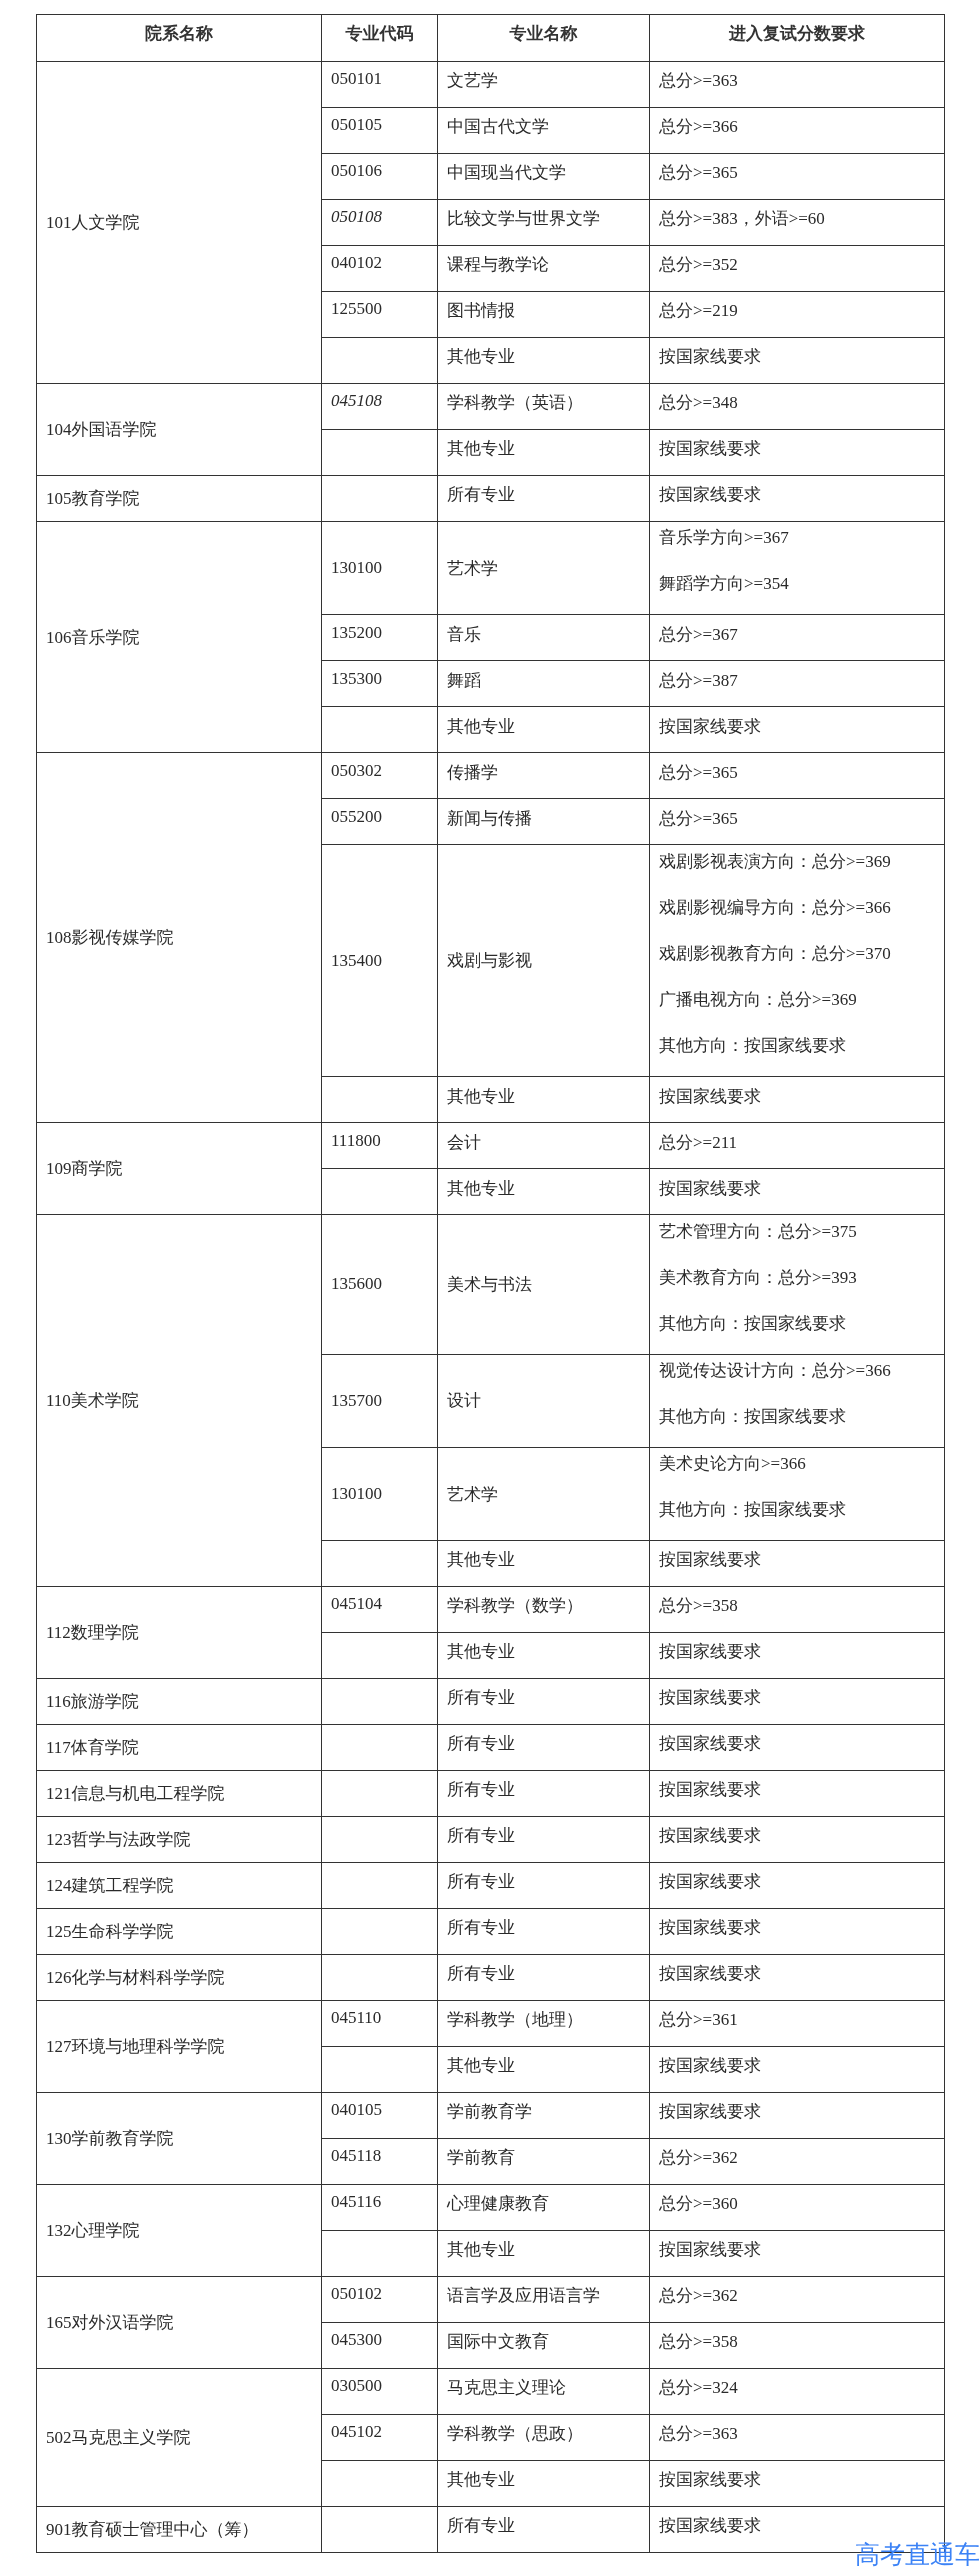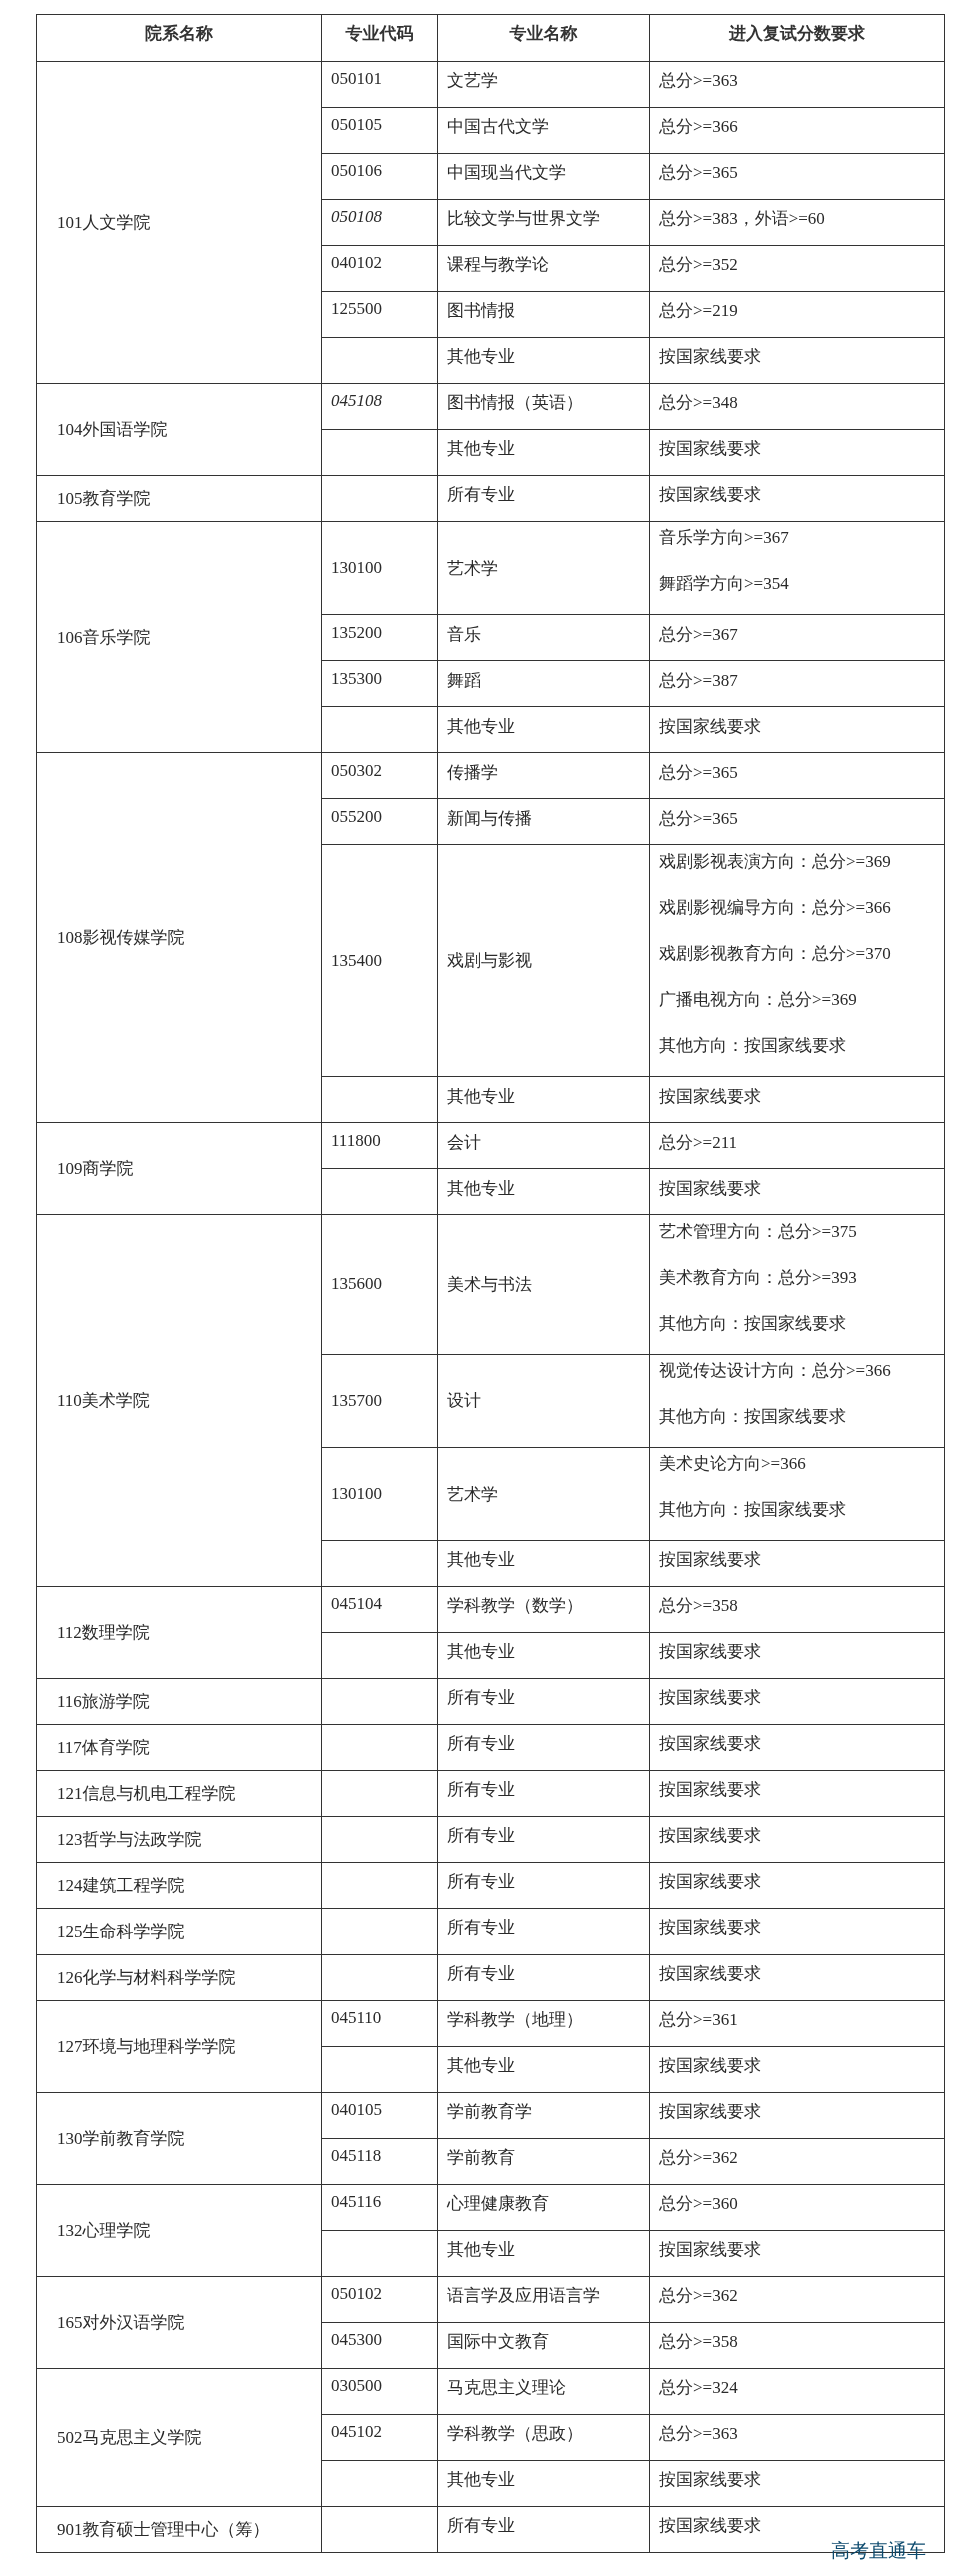--- a/index.html
+++ b/index.html
@@ -2,26 +2,26 @@
 <html style="font-size:14.5px"><head>
 <meta charset="utf-8">
 <style>
   html, body { margin:0; padding:0; background:#ffffff; }
   body { width:981px; height:2576px; position:relative; overflow:hidden;
          font-family:"Liberation Serif", "DejaVu Serif", serif; color:#2a2a2a; }
   table { position:absolute; left:36px; top:14px; width:909px; border-collapse:collapse; table-layout:fixed; }
   td, th { border:1.8px solid #333; vertical-align:top; padding:0 0 0 9px; font-size:17px; box-sizing:border-box; }
   th { height:47px; font-weight:bold; font-family:"DejaVu Sans", sans-serif; font-size:17px; text-align:center; vertical-align:top; padding:7.3px 0 0 0; color:#333; }
   td.u { height:46px; padding-top:7.3px; }
-  td.dept { vertical-align:middle; padding-left:20px; }
+  td.dept { vertical-align:middle; padding-left:9px; }
   td .line { height:46px; line-height:17px; padding-top:0; box-sizing:border-box; }
   td.multi { padding-top:7.3px;margin-top:40px; }
   td.code, td.major { vertical-align:middle; }
   td.code.top, td.major.top { vertical-align:top; padding-top:7.3px; }
-  .watermark { position:absolute; left:831px; top:2538px; font-family:"DejaVu Sans", sans-serif; font-size:19px; color:#0c4a6e; }
+  .watermark { position:absolute; left:855px; top:2538px; font-family:"DejaVu Sans", sans-serif; font-size:25px; color:#3b82f6; }
 </style>
 </head>
 <body>
 
 <table>
   <colgroup>
     <col style="width:285px">
       <col style="width:116px">
       <col style="width:212px">
       <col style="width:295px">
@@ -67,21 +67,21 @@
         <td class="u">总分&gt;=219</td>
       </tr>
       <tr>
         <td class="code u top" style="height: 46px;"></td>
         <td class="major u top">其他专业</td>
         <td class="u">按国家线要求</td>
       </tr>
       <tr>
         <td class="dept" rowspan="2">104外国语学院</td>
         <td class="code u top" style="height: 46px; font-style: italic;">045108</td>
-        <td class="major u top">图书情报（英语）</td>
+        <td class="major u top">学科教学（英语）</td>
         <td class="u">总分&gt;=348</td>
       </tr>
       <tr>
         <td class="code u top" style="height: 46px;"></td>
         <td class="major u top">其他专业</td>
         <td class="u">按国家线要求</td>
       </tr>
       <tr>
         <td class="dept" rowspan="1">105教育学院</td>
         <td class="code u top" style="height: 46px;"></td>

